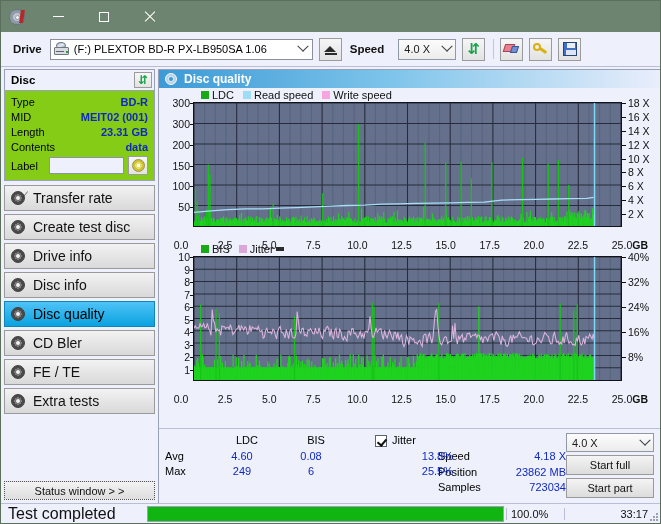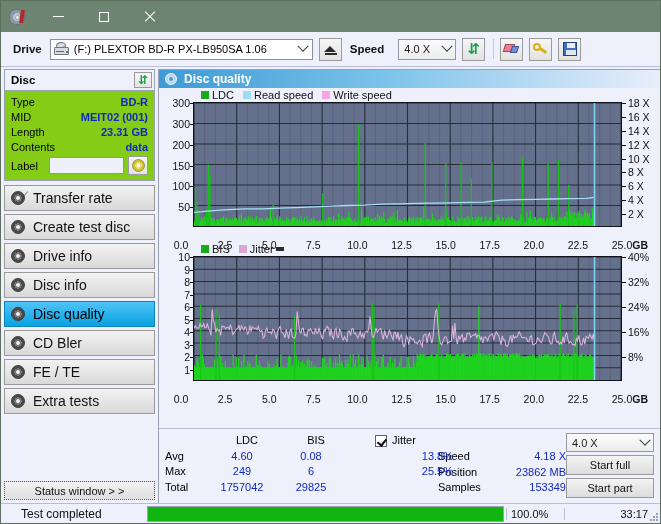--- a/index.html
+++ b/index.html
@@ -261,21 +261,21 @@
   .act-btn{
     height:20px;background:linear-gradient(#f4f4f4,#dcdcdc);border:1px solid #9a9a9a;box-sizing:border-box;
     display:flex;align-items:center;justify-content:center;font-size:11px;color:#111;
   }
 
   
   .statusbar{
     height:19px;flex:0 0 auto;display:flex;align-items:center;
     background:#eef0fb;border-top:1px solid #b9bed6;
   }
-  .sb-text{width:144px;flex:0 0 auto;font-size:12px;color:#111;padding-left:20px;box-sizing:border-box;}
+  .sb-text{width:144px;flex:0 0 auto;font-size:16px;color:#111;padding-left:7px;box-sizing:border-box;}
   .sb-prog{
     flex:1 1 auto;height:16px;margin:0 2px;background:#eef0fb;border:1px solid #9aa0b5;box-sizing:border-box;
     position:relative;overflow:hidden;
   }
   .sb-prog .fill{position:absolute;left:0;top:0;bottom:0;background:#11b511;}
   .sb-pct{width:58px;flex:0 0 auto;font-size:11px;color:#111;text-align:left;padding-left:4px;
     border-left:1px solid #b9bed6;box-sizing:border-box;}
   .sb-time{width:96px;flex:0 0 auto;font-size:11px;color:#111;text-align:right;padding-right:12px;
     border-left:1px solid #b9bed6;box-sizing:border-box;}
   .grip{position:absolute;right:2px;bottom:2px;width:10px;height:10px;}
@@ -1753,42 +1753,35 @@
             <div></div>
             <div class="st-jit">13.8%</div>
           </div>
           <div class="st-grid">
             <div class="st-k">Max</div>
             <div class="st-v">249</div>
             <div class="st-v">6</div>
             <div></div>
             <div class="st-jit">25.5%</div>
           </div>
-          <div class="st-grid">
-            <div class="st-k">Total</div>
-            <div class="st-v">1757042</div>
-            <div class="st-v">29825</div>
-            <div></div>
-            <div class="st-jit"></div>
-          </div>
         </div>
 
         <div class="stats-mid">
           <div class="sm-row" style="height:15.5px"></div>
           <div class="sm-row">
             <span class="sm-k">Speed</span>
             <span class="sm-v">4.18 X</span>
           </div>
           <div class="sm-row">
             <span class="sm-k">Position</span>
             <span class="sm-v">23862 MB</span>
           </div>
           <div class="sm-row">
             <span class="sm-k">Samples</span>
-            <span class="sm-v">153349</span>
+            <span class="sm-v">723034</span>
           </div>
         </div>
 
         <div class="stats-right">
           <div class="sp-combo">
             <span>4.0 X</span>
             <div class="combo-arrow">
                 <i></i>
               </div>
           </div>

